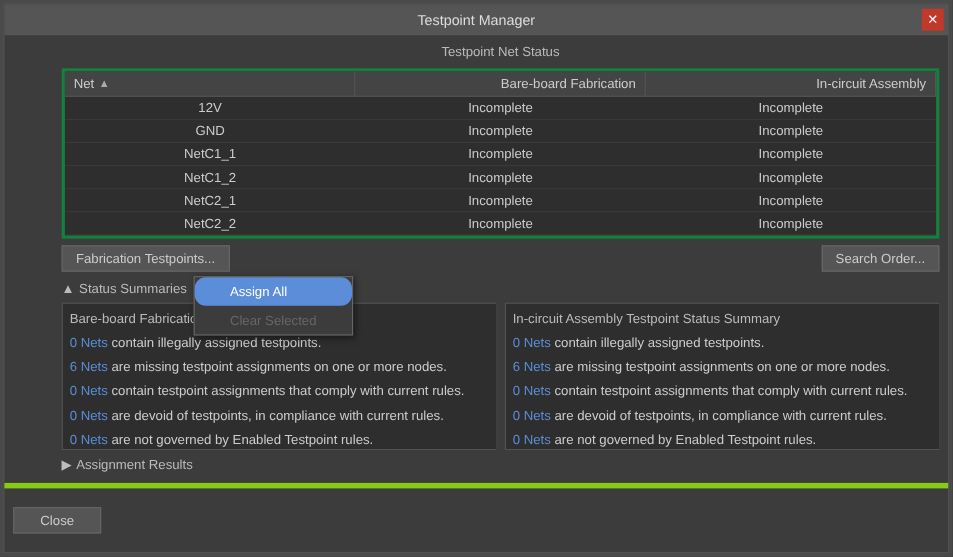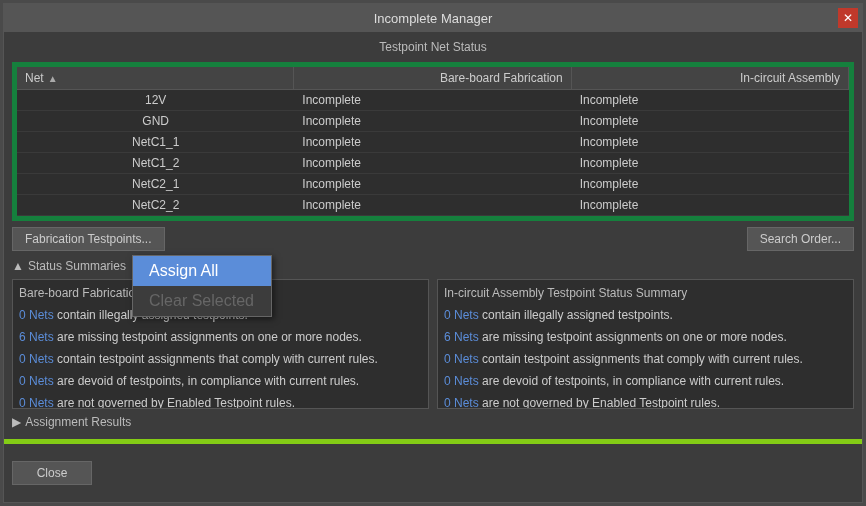--- a/index.html
+++ b/index.html
@@ -52,29 +52,30 @@
       align-items: center;
       justify-content: center;
     }
     .content {
       flex: 1;
       display: flex;
       flex-direction: column;
       padding: 8px;
       gap: 6px;
       overflow: hidden;
+      margin-left: 44px;
     }
     .section-label {
       text-align: center;
       color: #bbb;
       font-size: 12px;
       margin-bottom: 2px;
     }
     .net-table {
-      border: 5px solid #15803d;
+      border: 3px solid #15803d;
       flex-shrink: 0;
       background: #2e2e2e;
     }
     .net-table-header {
       display: grid;
       grid-template-columns: 1fr 1fr 1fr;
       background: #444;
       border-bottom: 1px solid #555;
     }
     .net-table-header-cell {
@@ -101,21 +102,21 @@
       overflow-y: auto;
     }
     .net-row {
       display: grid;
       grid-template-columns: 1fr 1fr 1fr;
       border-bottom: 1px solid #3a3a3a;
     }
     .net-cell {
       padding: 3px 8px;
       color: #ccc;
-      text-align: left;
+      text-align: center;
       font-size: 12px;
     }
     .net-cell:first-child {
       text-align: center;
     }
     .toolbar {
       display: flex;
       align-items: center;
       gap: 4px;
       flex-shrink: 0;
@@ -137,24 +138,25 @@
       position: absolute;
       top: 28px;
       left: 120px;
       background: #3c3c3c;
       border: 1px solid #666;
       z-index: 100;
       min-width: 140px;
       box-shadow: 2px 2px 6px rgba(0,0,0,0.5);
     }
     .dropdown-item {
-      padding: 6px 16px;
+      padding: 6px 32px;
       cursor: pointer;
       color: #ccc;
-      font-size: 16px;
+      font-size: 12px;
+      border-radius: 10px;
     }
     .dropdown-item.active {
       background: #5b8dd9;
       color: white;
     }
     .dropdown-item.disabled {
       color: #666;
       cursor: default;
     }
     .status-area {
@@ -201,21 +203,21 @@
       flex-shrink: 0;
       border-top: 5px solid #84cc16;
     }
   </style>
 </head>
 <body>
 
 <div class="dialog">
 
   <div class="title-bar">
-    <span class="title-bar-text">Incomplete Manager</span>
+    <span class="title-bar-text">Testpoint Manager</span>
     <button class="close-btn">✕</button>
   </div>
 
   <div class="content">
 
     <div class="section-label">Testpoint Net Status</div>
 
     <div class="net-table">
       <div class="net-table-header">
         <div class="net-table-header-cell sortable">

